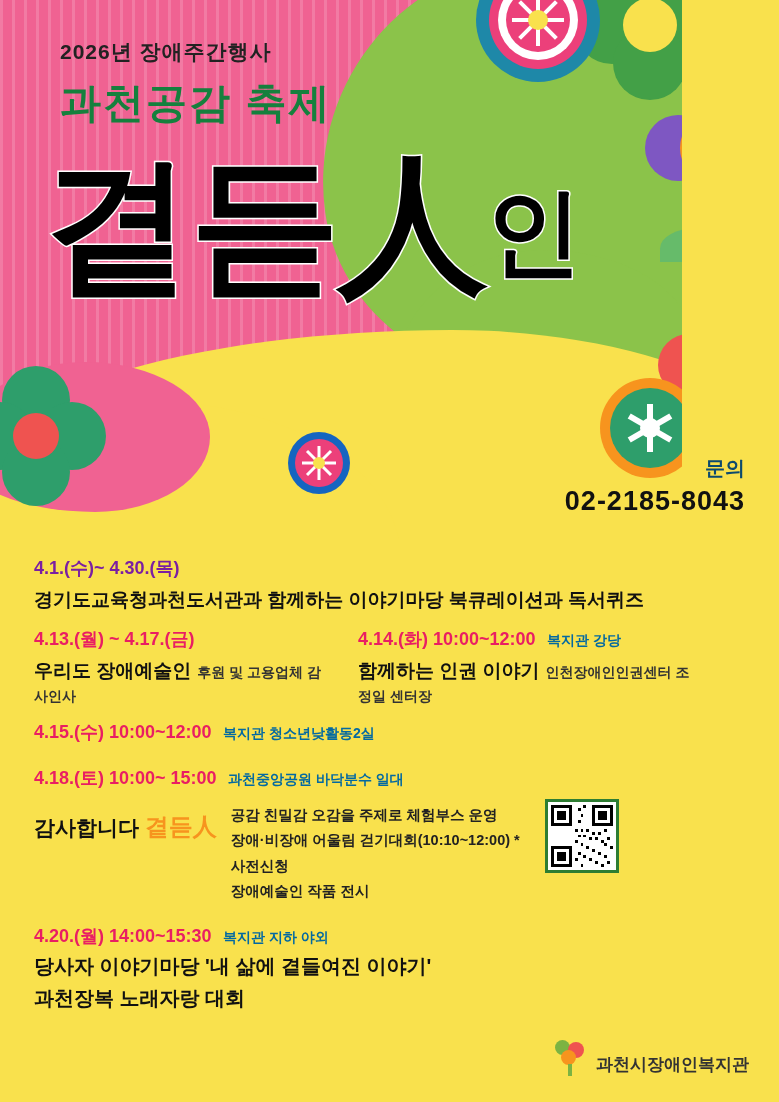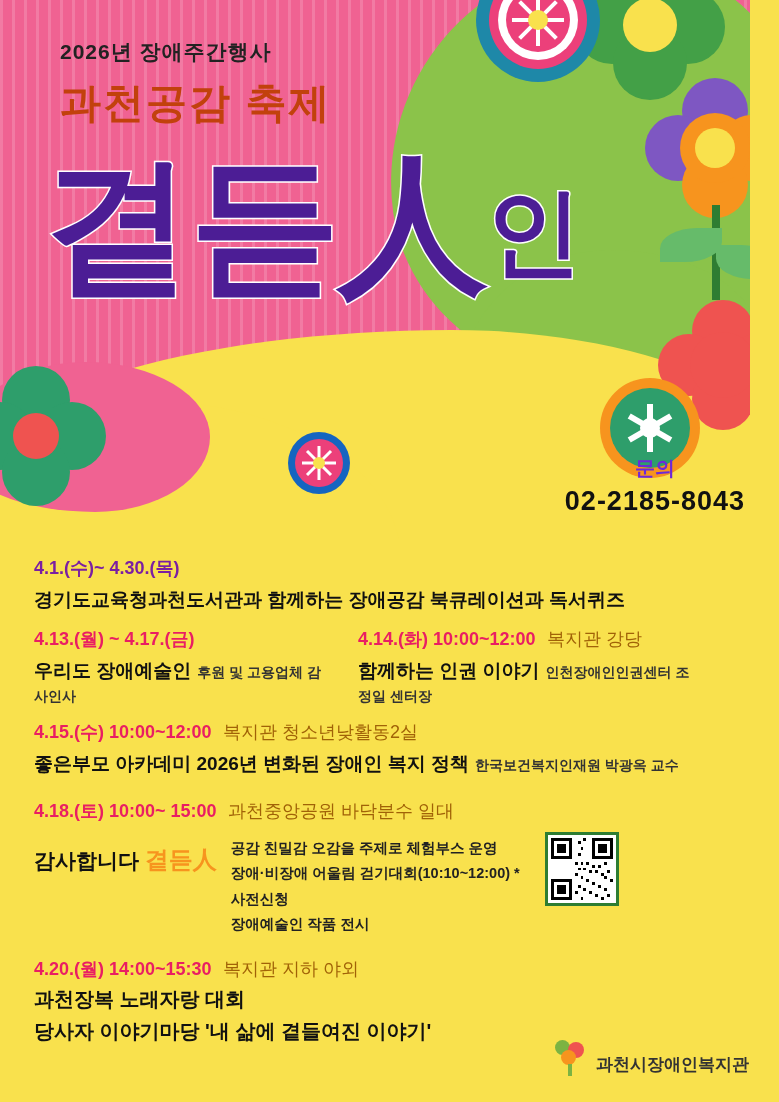--- a/index.html
+++ b/index.html
@@ -6,21 +6,21 @@
   body{
     width:779px;height:1102px;
     font-family:"Liberation Sans","DejaVu Sans",sans-serif;
     background:#f9e14d;
     overflow:hidden;
     position:relative;
   }
   .poster{position:relative;width:779px;height:1102px;overflow:hidden;background:#f9e14d;}
 
   
-  .art{position:absolute;left:0;top:0;width:750px;height:540px;overflow:hidden;}
+  .art{position:absolute;left:0;top:0;width:682px;height:540px;overflow:hidden;}
   .art-bg-pink{position:absolute;left:0;top:0;width:779px;height:540px;background:#f06292;}
   .art-bg-pink.lines{
     background-image:repeating-linear-gradient(90deg,rgba(255,255,255,.16) 0 3px,rgba(255,255,255,0) 3px 12px);
   }
   
   .blob-green{
     position:absolute;right:-60px;top:-40px;width:420px;height:430px;
     background:#8bc34a;border-radius:54% 46% 42% 58%/52% 44% 56% 48%;
     transform:rotate(-8deg);
   }
@@ -53,43 +53,43 @@
   .wheel .rim{position:absolute;inset:0;border-radius:50%;}
   .wheel .tire{position:absolute;inset:0;border-radius:50%;}
   .spoke{position:absolute;left:50%;top:50%;transform-origin:0 0;background:#fff;}
 
   
   .title-wrap{position:absolute;left:60px;top:38px;z-index:6;}
   .kicker{
     font-size:21px;font-weight:700;color:#222;letter-spacing:1px;
   }
   .main-title{
-    margin-top:10px;font-size:41px;font-weight:700;color:#c2410c;letter-spacing:2px;
+    margin-top:10px;font-size:41px;font-weight:700;color:#15803d;letter-spacing:2px;
   }
   .big-word{
     position:absolute;left:42px;top:150px;z-index:7;
-    font-size:150px;line-height:1;font-weight:700;color:#4c1d95;
+    font-size:150px;line-height:1;font-weight:700;color:#000000;
     letter-spacing:-2px;
     text-shadow:0 0 0 #fff;
     -webkit-text-stroke:3px #fff;
     paint-order:stroke fill;
   }
   .big-word .small{font-size:96px;vertical-align:12px;}
 
   
   .contact{position:absolute;right:34px;top:455px;text-align:right;z-index:8;}
-  .contact .label{font-size:20px;font-weight:700;color:#6d28d9;text-align:center;}
+  .contact .label{font-size:20px;font-weight:700;color:#0c4a6e;}
   .contact .num{font-size:27px;font-weight:700;color:#111;letter-spacing:1px;margin-top:4px;}
 
   
   .schedule{position:absolute;left:0;top:540px;width:737px;height:562px;padding:0 34px;box-sizing:border-box;}
   .row{margin-bottom:4px;}
   .date{font-size:18px;font-weight:700;color:#7b1fa2;display:inline-block;}
   .date.purple{color:#7b1fa2;}
-  .place{font-size:18px;font-weight:400;color:#a16207;margin-left:7px;}
+  .place{font-size:14px;font-weight:700;color:#0369a1;margin-left:7px;}
   .desc{font-size:19px;font-weight:700;color:#111;margin-top:7px;}
   .desc .sub{font-size:14px;font-weight:700;color:#333;margin-left:6px;}
   .two-col{display:flex;gap:24px;}
   .col{flex:1;}
   .col.left{flex:0 0 300px;}
   .block{margin-top:14px;}
 
   .fest{display:flex;align-items:flex-start;gap:14px;margin-top:9px;}
   .fest-name{font-size:21px;font-weight:700;color:#111;white-space:nowrap;padding-top:12px;}
   .fest-name .accent{color:#f7941e;font-size:24px;}
@@ -197,21 +197,21 @@
 
   <div class="contact">
     <div class="label">문의</div>
     <div class="num">02-2185-8043</div>
   </div>
 
   <div class="schedule">
 
     <div class="row" style="margin-top:16px;">
       <span class="date purple">4.1.(수)~ 4.30.(목)</span>
-      <div class="desc">경기도교육청과천도서관과 함께하는 장애공감  북큐레이션과 독서퀴즈</div>
+      <div class="desc">경기도교육청과천도서관과 함께하는 이야기마당  북큐레이션과 독서퀴즈</div>
     </div>
 
     <div class="two-col block">
       <div class="col left">
         <span class="date magenta" style="color:#e91e63;">4.13.(월) ~ 4.17.(금)</span>
         <div class="desc">
           <span>우리도 장애예술인</span><span class="sub">후원 및 고용업체 감사인사</span>
         </div>
       </div>
       <div class="col">
@@ -219,23 +219,20 @@
         <span class="place">복지관 강당</span>
         <div class="desc">
           <span>함께하는 인권 이야기</span><span class="sub">인천장애인인권센터 조정일 센터장</span>
         </div>
       </div>
     </div>
 
     <div class="row block">
       <span class="date" style="color:#e91e63;">4.15.(수) 10:00~12:00</span>
       <span class="place">복지관 청소년낮활동2실</span>
-      <div class="desc">
-        <span>좋은부모 아카데미 2026년 변화된 장애인 복지 정책</span><span class="sub">한국보건복지인재원 박광옥 교수</span>
-      </div>
     </div>
 
     <div class="row block" style="margin-top:22px;">
       <span class="date" style="color:#e91e63;">4.18.(토) 10:00~ 15:00</span>
       <span class="place">과천중앙공원 바닥분수 일대</span>
       <div class="fest">
         <div class="fest-name">
           <span>감사합니다</span>
           <span class="accent">곁듣人</span>
         </div>
@@ -298,22 +295,22 @@
             </g>
           </svg>
         </div>
       </div>
     </div>
 
     <div class="row block" style="margin-top:19px;">
       <span class="date" style="color:#e91e63;">4.20.(월) 14:00~15:30</span>
       <span class="place">복지관 지하 야외</span>
       <div class="last-lines">
+        <div>당사자 이야기마당 '내 삶에 곁들여진 이야기'</div>
         <div>과천장복 노래자랑 대회</div>
-        <div>당사자 이야기마당 '내 삶에 곁들여진 이야기'</div>
       </div>
     </div>
   </div>
 
   <div class="logo">
     <div class="logo-mark">
       <div style="position:absolute;left:2px;top:0;width:15px;height:15px;background:#7cb342;border-radius:50%;"></div>
       <div style="position:absolute;left:15px;top:2px;width:16px;height:16px;background:#ef5350;border-radius:50%;"></div>
       <div style="position:absolute;left:8px;top:10px;width:15px;height:15px;background:#f7941e;border-radius:50%;"></div>
       <div style="position:absolute;left:15px;top:24px;width:4px;height:12px;background:#7cb342;"></div>

